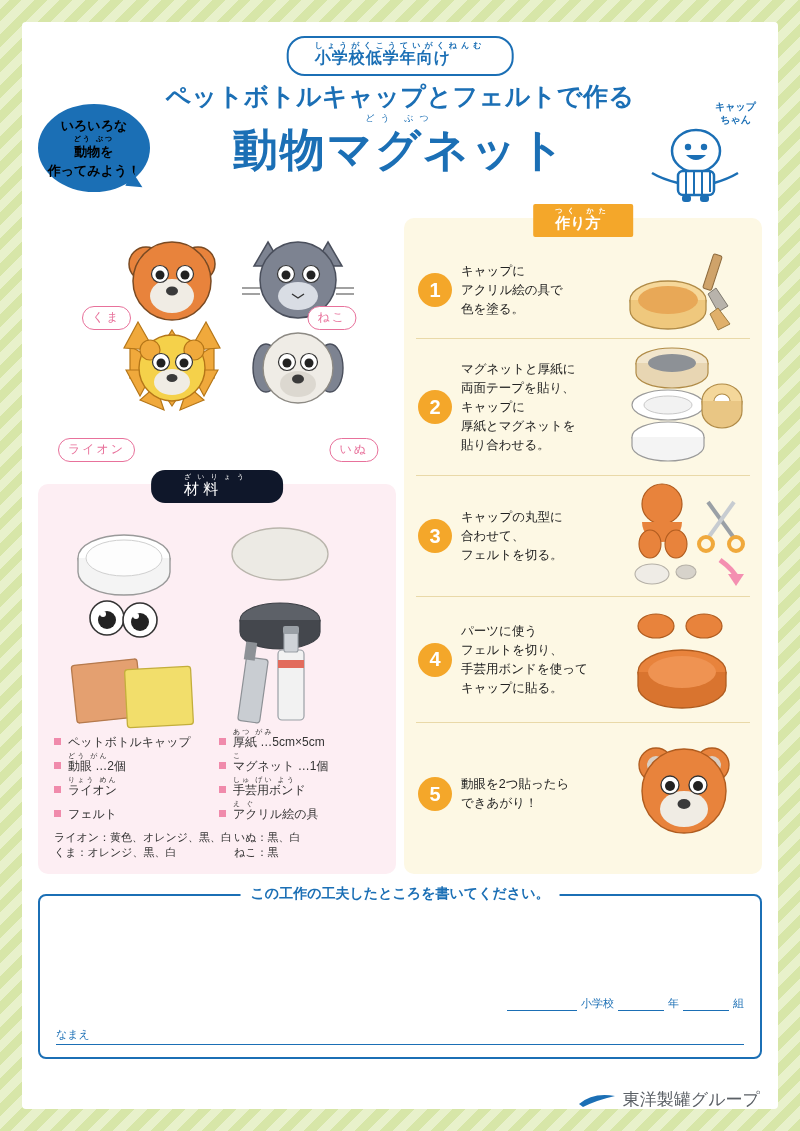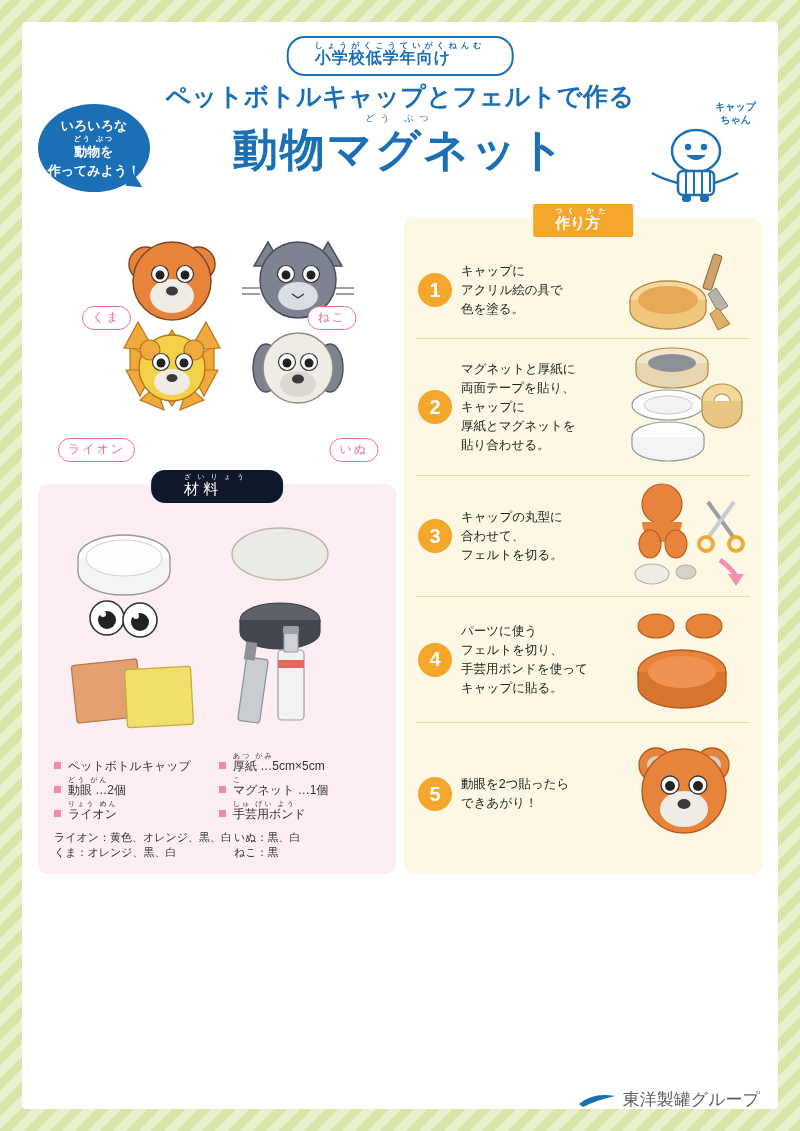--- a/index.html
+++ b/index.html
@@ -54,21 +54,21 @@
   }
   .ruby-row {
     position:absolute; top:90px; left:0; width:100%;
     text-align:center; font-size:9px; color:#1b6fb5; letter-spacing:6px;
   }
   .bubble-left {
     position:absolute; left:16px; top:82px;
     width:112px; height:88px;
     background:#1b6fb5;
     border-radius:50%;
-    color:#ffffff; font-size:13px; font-weight:bold;
+    color:#000000; font-size:13px; font-weight:bold;
     display:flex; flex-direction:column; align-items:center; justify-content:center;
     line-height:19px; text-align:center;
   }
   .bubble-left::after{
     content:""; position:absolute; right:6px; bottom:2px;
     width:0;height:0;
     border-left:16px solid #1b6fb5;
     border-top:10px solid transparent;
     border-bottom:6px solid transparent;
     transform:rotate(25deg);
@@ -374,20 +374,24 @@
             <div class="cell"><span class="rt">あつ がみ</span><span>厚紙 …5cm×5cm</span></div>
           </div>
           <div class="row">
             <div class="cell"><span class="rt">どう がん</span><span>動眼 …2個</span></div>
             <div class="cell"><span class="rt">こ</span><span>マグネット …1個</span></div>
           </div>
           <div class="row">
             <div class="cell"><span class="rt">りょう めん</span><span>ライオン</span></div>
             <div class="cell"><span class="rt">しゅ げい よう</span><span>手芸用ボンド</span></div>
           </div>
+          <div class="row">
+            <div class="cell"><span class="rt"></span><span>フェルト</span></div>
+            <div class="cell"><span class="rt">え ぐ</span><span>アクリル絵の具</span></div>
+          </div>
 
           <div class="mat-note">
             <div class="colwrap">
               <div class="c1">
                 <span>ライオン</span><span>：黄色、オレンジ、黒、白</span>
               </div>
               <div>
                 <span>いぬ</span><span>：黒、白</span>
               </div>
             </div>
@@ -523,20 +527,36 @@
               <circle cx="82" cy="57" r="5" fill="#222"></circle>
               <ellipse cx="68" cy="75" rx="6.5" ry="5" fill="#3a3a3a"></ellipse>
             </svg>
           </div>
         </div>
 
       </div>
     </div>
   </div>
 
+  <div class="memo">
+    <div class="memo-title">
+      <span>この工作の工夫したところを書いてください。</span>
+    </div>
+    <div class="memo-lines">
+      <span class="uline" style="width:70px; margin-right:4px;">&nbsp;</span>
+      <span>小学校</span>
+      <span class="uline" style="width:46px; margin:0 4px;">&nbsp;</span>
+      <span>年</span>
+      <span class="uline" style="width:46px; margin:0 4px;">&nbsp;</span>
+      <span>組</span>
+    </div>
+    <div class="memo-name">
+      <span>なまえ</span>
+    </div>
+  </div>
 
   <div class="footer">
     <svg class="swoosh" width="40" height="20" viewBox="0 0 40 20">
       <path d="M2 14 Q16 2 38 6 Q20 10 6 17 Z" fill="#1b6fb5"></path>
     </svg>
     <span>東洋製罐グループ</span>
   </div>
 
 </div>
 

